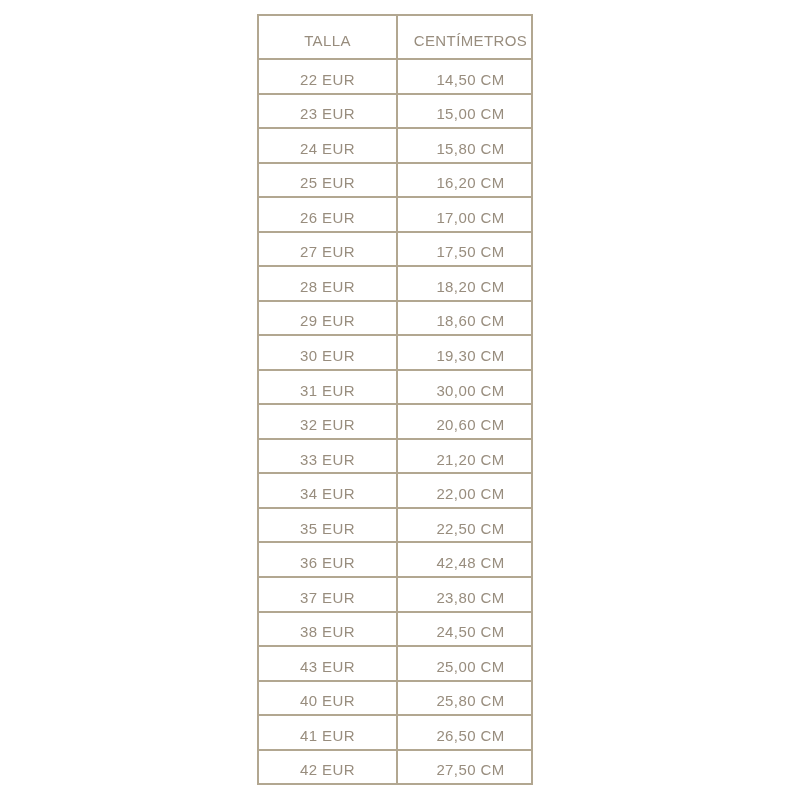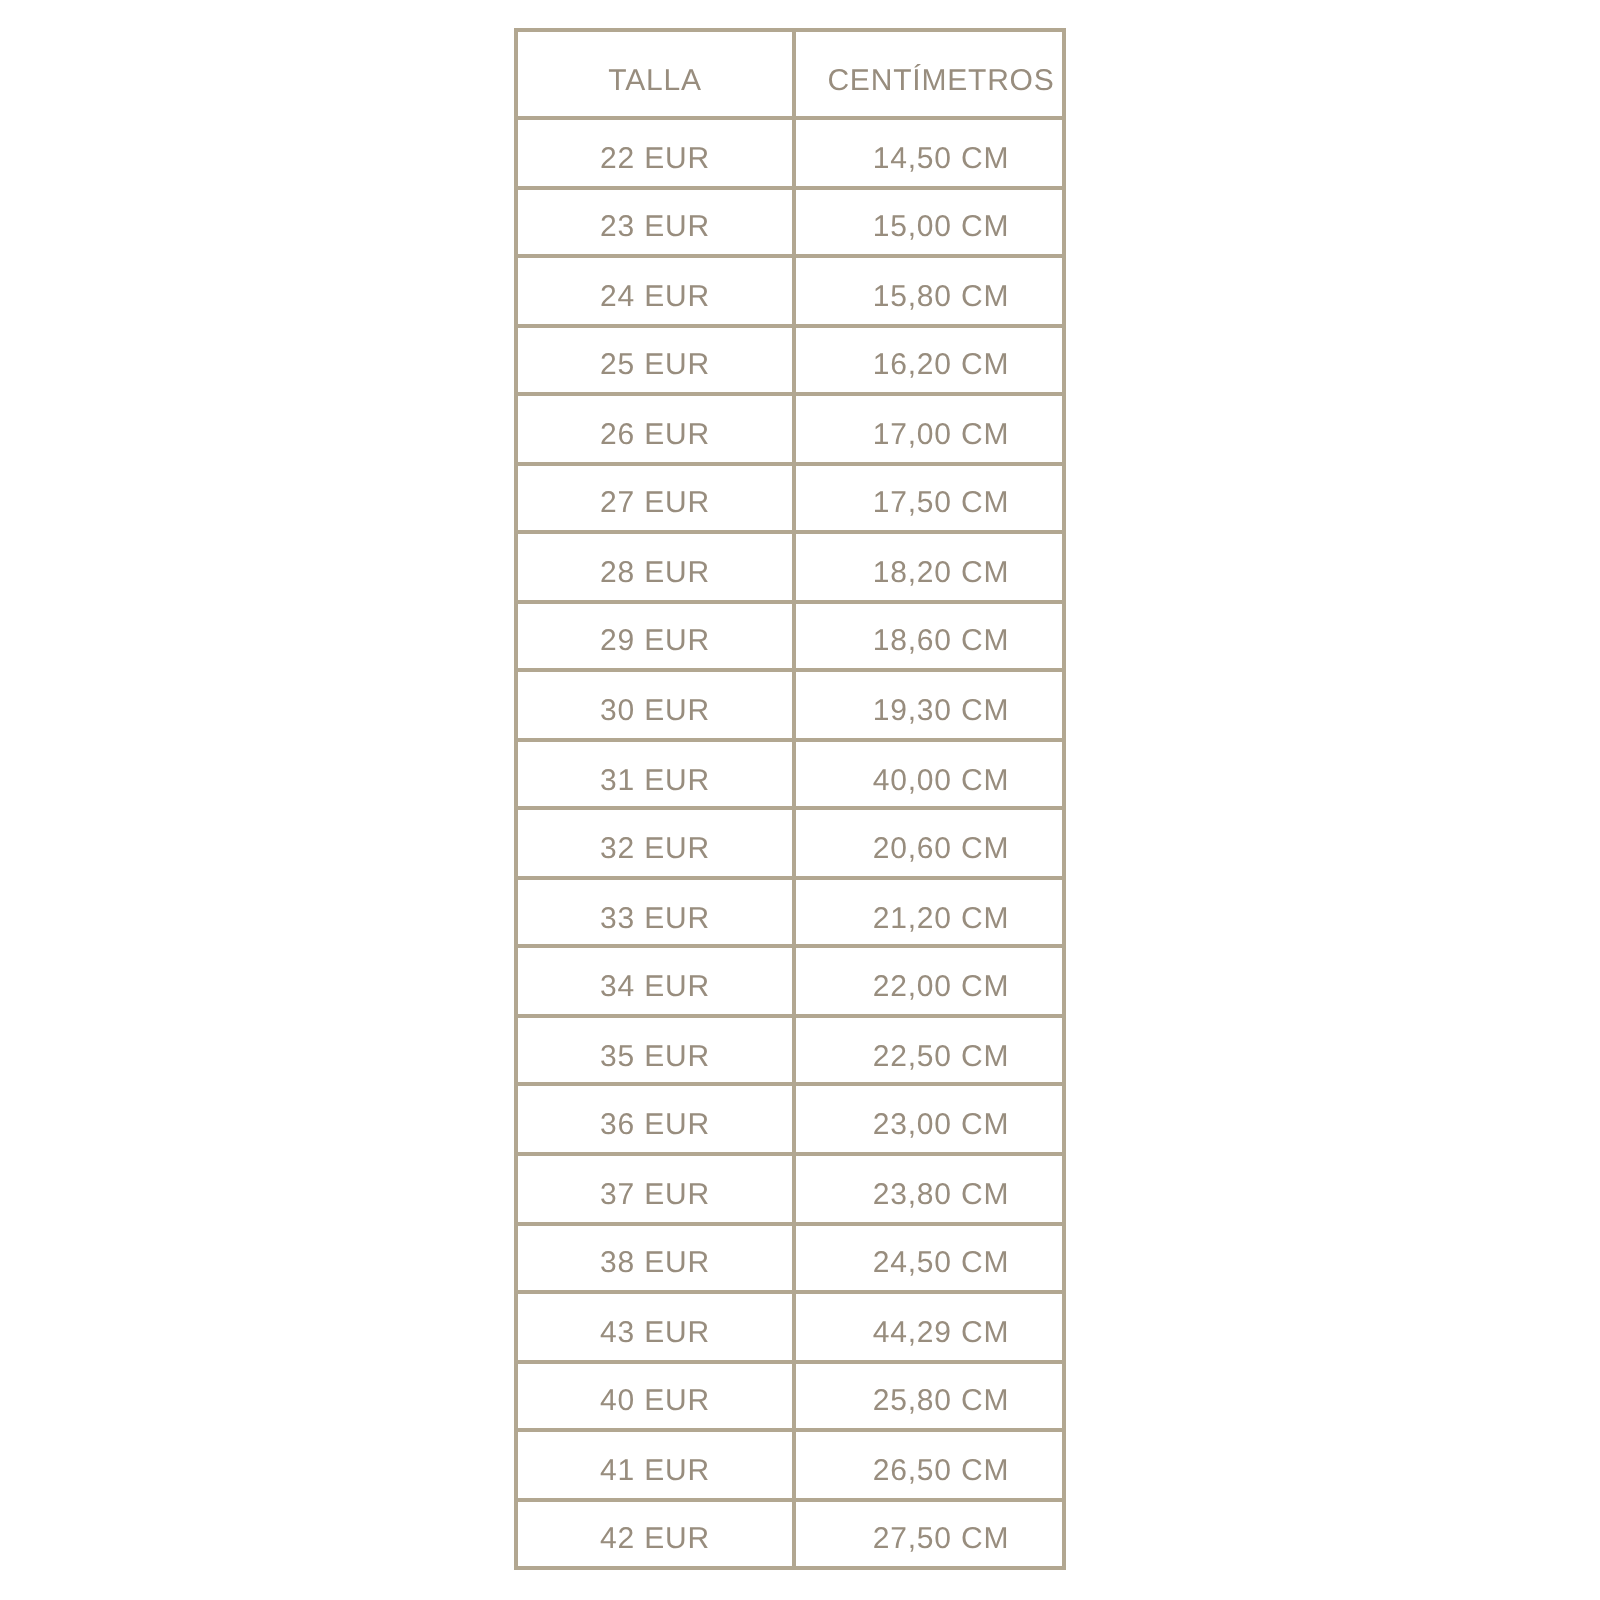--- a/index.html
+++ b/index.html
@@ -97,53 +97,53 @@
       <div class="row">
         <div class="cell talla">29 EUR</div>
         <div class="cell cm">18,60 CM</div>
       </div>
       <div class="row">
         <div class="cell talla">30 EUR</div>
         <div class="cell cm">19,30 CM</div>
       </div>
       <div class="row">
         <div class="cell talla">31 EUR</div>
-        <div class="cell cm">40,00 CM</div>
+        <div class="cell cm">30,00 CM</div>
       </div>
       <div class="row">
         <div class="cell talla">32 EUR</div>
         <div class="cell cm">20,60 CM</div>
       </div>
       <div class="row">
         <div class="cell talla">33 EUR</div>
         <div class="cell cm">21,20 CM</div>
       </div>
       <div class="row">
         <div class="cell talla">34 EUR</div>
         <div class="cell cm">22,00 CM</div>
       </div>
       <div class="row">
         <div class="cell talla">35 EUR</div>
         <div class="cell cm">22,50 CM</div>
       </div>
       <div class="row">
         <div class="cell talla">36 EUR</div>
-        <div class="cell cm">23,00 CM</div>
+        <div class="cell cm">42,48 CM</div>
       </div>
       <div class="row">
         <div class="cell talla">37 EUR</div>
         <div class="cell cm">23,80 CM</div>
       </div>
       <div class="row">
         <div class="cell talla">38 EUR</div>
         <div class="cell cm">24,50 CM</div>
       </div>
       <div class="row">
         <div class="cell talla">43 EUR</div>
-        <div class="cell cm">44,29 CM</div>
+        <div class="cell cm">25,00 CM</div>
       </div>
       <div class="row">
         <div class="cell talla">40 EUR</div>
         <div class="cell cm">25,80 CM</div>
       </div>
       <div class="row">
         <div class="cell talla">41 EUR</div>
         <div class="cell cm">26,50 CM</div>
       </div>
       <div class="row">

